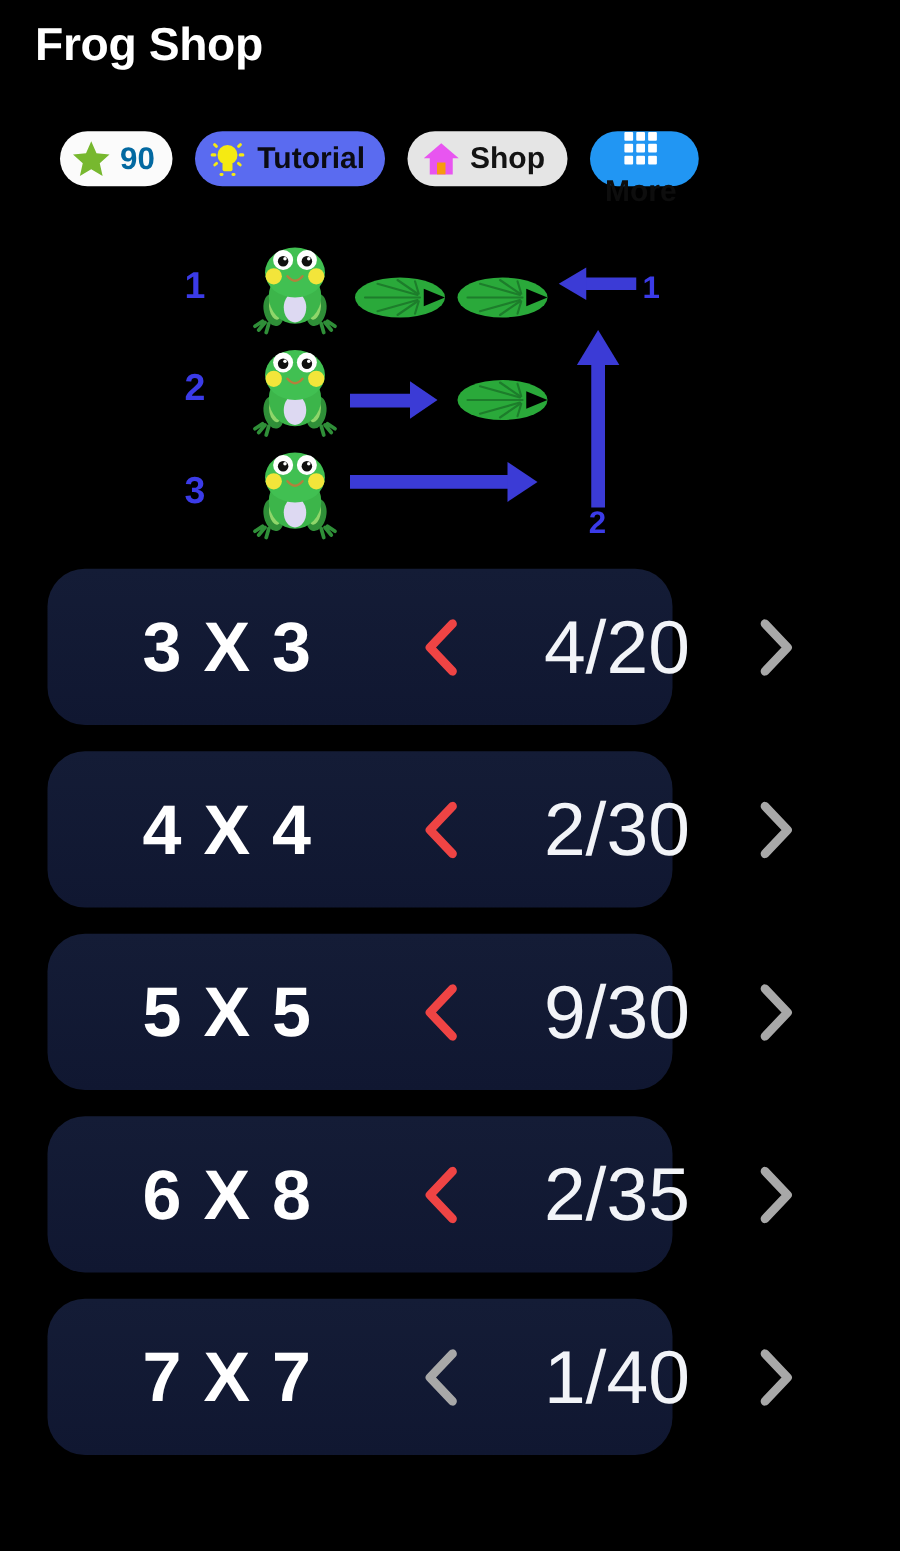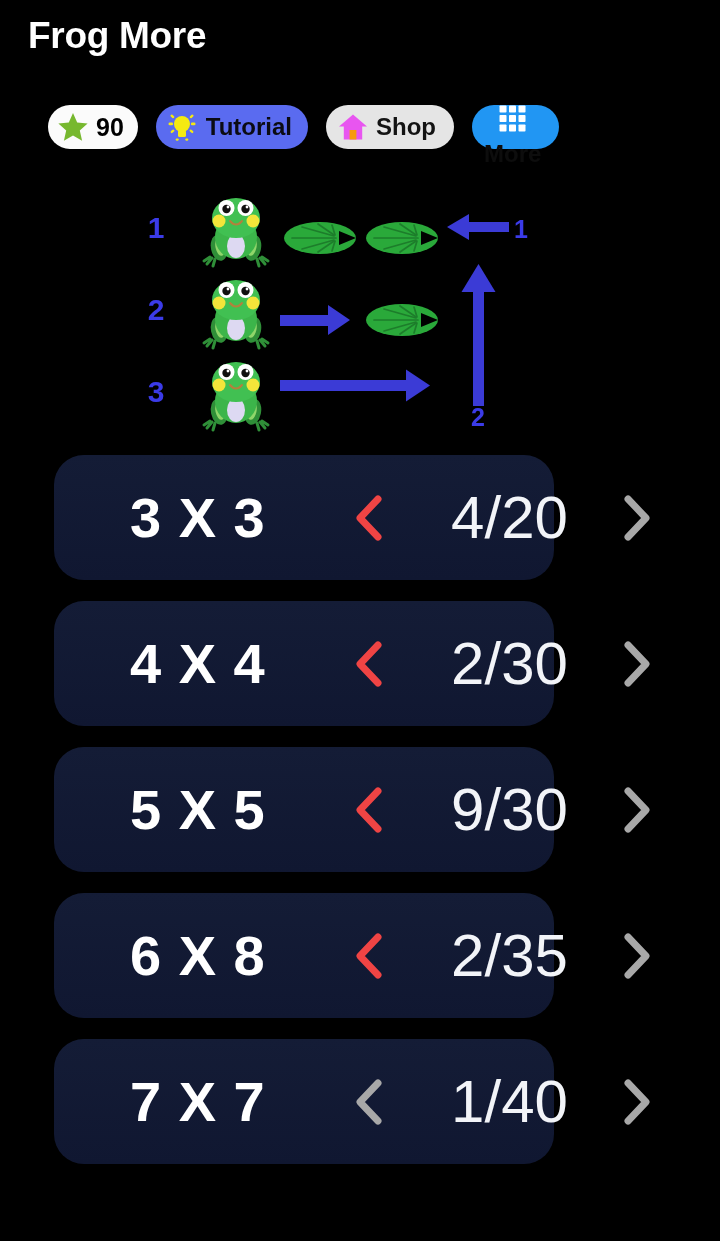--- a/index.html
+++ b/index.html
@@ -53,21 +53,21 @@
     line-height: 1;
     white-space: nowrap;
   }
 
   
   .score-pill {
     background: #fbfbfb;
     padding: 0 14px 0 9px;
     gap: 7px;
   }
-  .score-pill .pill-label { color: #000000; font-size: 25px; }
+  .score-pill .pill-label { color: #0369a1; font-size: 25px; }
   .star-icon { width: 32px; height: 32px; display: block; }
 
   
   .tutorial-pill {
     background: #5a6bf0;
     padding: 0 16px 0 10px;
     gap: 8px;
   }
   .tutorial-pill .pill-label { color: #0b0b12; }
   .bulb-icon { width: 32px; height: 32px; display: block; }
@@ -97,21 +97,21 @@
     left: 0;
     top: 176px;
     width: 720px;
     height: 262px;
   }
   .illu-svg { display: block; width: 720px; height: 262px; }
 
   
   .level-list {
     position: absolute;
-    left: 16px;
+    left: 0;
     top: 455px;
     width: 576px;
   }
   .level-row {
     position: relative;
     margin: 0 38px 21px 38px;
     height: 125px;
     border-radius: 30px;
     background: #121a33;
     background: linear-gradient(180deg, #141c36 0%, #101731 100%);
@@ -145,21 +145,21 @@
     text-align: center;
     font-size: 60px;
     color: #f2f4f8;
     line-height: 1;
     white-space: nowrap;
   }
 </style>
 </head>
 <body>
 
-<div class="app-title">Frog More</div>
+<div class="app-title">Frog Shop</div>
 
 <div class="toolbar">
 
   <div class="pill score-pill">
     <span class="star-icon-wrap">
       <svg class="star-icon" viewBox="0 0 32 32" aria-hidden="true">
         <polygon points="16,2 20.2,11.6 30.6,12.6 22.8,19.6 25.1,29.8 16,24.4 6.9,29.8 9.2,19.6 1.4,12.6 11.8,11.6" fill="#77b82f"></polygon>
       </svg>
     </span>
     <span class="pill-label">90</span>

